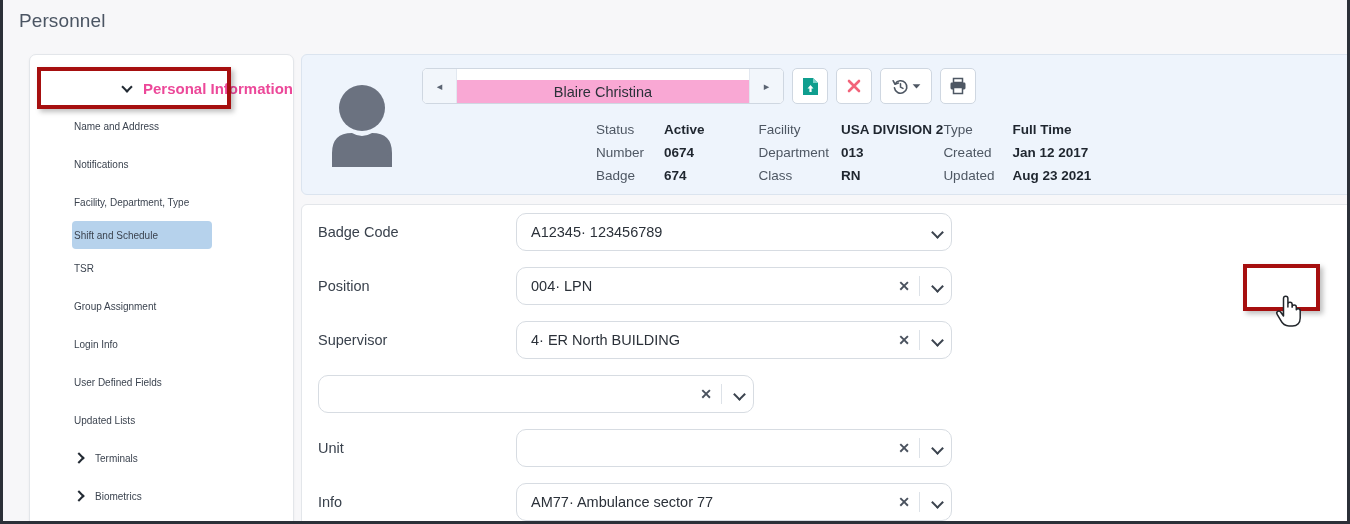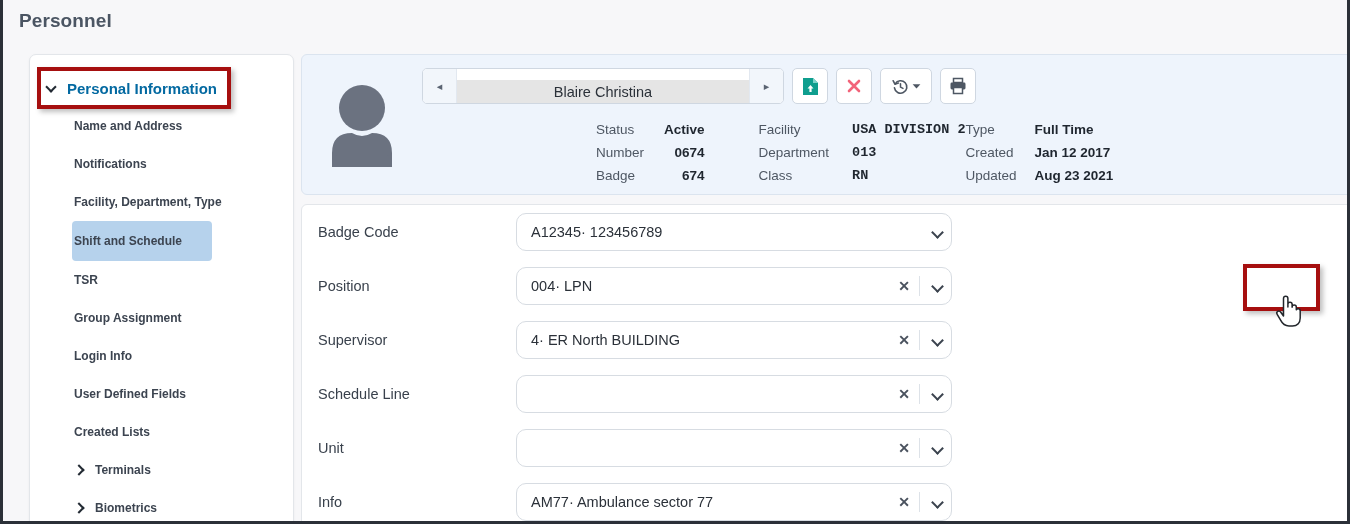--- a/index.html
+++ b/index.html
@@ -25,59 +25,59 @@
     position: absolute;
     left: 0; top: 0;
     width: 100%; height: 42px;
     background: #f7f7f9;
     display: flex; align-items: center;
   }
   .page-title {
     margin-left: 16px;
     font-size: 19px;
     color: #4b5563;
-    font-weight: 700;
+    font-weight: 400;
     letter-spacing: .1px;
   }
 
   
   .sidebar-card {
     position: absolute;
     left: 26px; top: 54px;
     width: 265px; height: 520px;
     background: #ffffff;
     border: 1px solid #e3e6ea;
     border-radius: 7px;
     box-shadow: 0 1px 3px rgba(0,0,0,.05);
     padding-top: 14px;
   }
   .nav-item {
     height: 38px;
     display: flex; align-items: center;
     padding-left: 26px;
-    font-size: 12px;
+    font-size: 10px;
     color: #3c4450;
     cursor: pointer;
     white-space: nowrap;
-    font-weight: bold;
   }
   .nav-item.root {
     font-weight: bold;
-    color: #0369a1;
+    color: #ec4899;
     padding-left: 16px;
     font-size: 15px;
+    justify-content: flex-end;
   }
   .nav-item.sub { padding-left: 44px; }
   .nav-item.selected {
     background: #b6d2ec;
     border-radius: 4px;
     margin: 0 18px 0 42px;
     padding-left: 2px;
     width: 140px;
-    height: 40px;
+    height: 28px;
   }
   .nav-item.group { padding-left: 44px; }
   .caret-down {
     display: inline-block;
     width: 12px; height: 12px;
     margin-right: 9px;
     position: relative;
     flex: 0 0 auto;
   }
   .caret-down::after {
@@ -160,21 +160,21 @@
     color: #5b6472;
     font-size: 11px;
   }
   .record-nav .arrow.left { border-right: 1px solid #e2e8f0; }
   .record-nav .arrow.right { border-left: 1px solid #e2e8f0; }
   .record-nav .record-name {
     flex: 1;
     display: flex; align-items: center; justify-content: center;
     font-size: 14.5px;
     color: #2b3139;
-    background: #e5e5e5;
+    background: #f9a8d4;
     margin-top: 11px;
   }
   .tool-btn {
     width: 36px; height: 36px;
     border: 1px solid #cfd7e1;
     border-radius: 5px;
     background: #ffffff;
     display: flex; align-items: center; justify-content: center;
     cursor: pointer;
   }
@@ -185,23 +185,23 @@
     display: flex;
     margin-top: 14px;
     font-size: 13.5px;
   }
   .sf-col { display: flex; }
   .sf-labels { color: #4e5763; }
   .sf-values { color: #1f262f; font-weight: bold; }
   .sf-labels div, .sf-values div { height: 23px; line-height: 23px; white-space: nowrap; }
 
   .sf-group-1 { margin-left: 174px; }
-  .sf-group-1 .sf-values { margin-left: 20px; text-align: right; }
+  .sf-group-1 .sf-values { margin-left: 20px; }
   .sf-group-2 { margin-left: 54px; }
-  .sf-group-2 .sf-values { margin-left: 23px; font-family: Liberation Mono, monospace; }
+  .sf-group-2 .sf-values { margin-left: 12px; }
   .sf-group-3 { }
   .sf-group-3 .sf-values { margin-left: 18px; }
 
   
   .form-card {
     position: absolute;
     left: 0; top: 150px;
     width: 1055px; height: 400px;
     background: #ffffff;
     border: 1px solid #e3e6ea;
@@ -312,21 +312,21 @@
 
     <div class="nav-item sub">
       <span>Login Info</span>
     </div>
 
     <div class="nav-item sub">
       <span>User Defined Fields</span>
     </div>
 
     <div class="nav-item sub">
-      <span>Created Lists</span>
+      <span>Updated Lists</span>
     </div>
 
     <div class="nav-item group">
       <span class="caret-right"></span>
       <span>Terminals</span>
     </div>
 
     <div class="nav-item group">
       <span class="caret-right"></span>
       <span>Biometrics</span>
@@ -464,21 +464,20 @@
           <span class="val">4· ER North BUILDING</span>
           <span class="clear">✕</span>
           <span class="sep"></span>
           <span class="chev">
               <i class="chev-glyph"></i>
             </span>
         </div>
       </div>
 
       <div class="form-row">
-        <div class="form-label">Schedule Line</div>
         <div class="field">
           <span class="val"></span>
           <span class="clear">✕</span>
           <span class="sep"></span>
           <span class="chev">
               <i class="chev-glyph"></i>
             </span>
         </div>
       </div>
 

